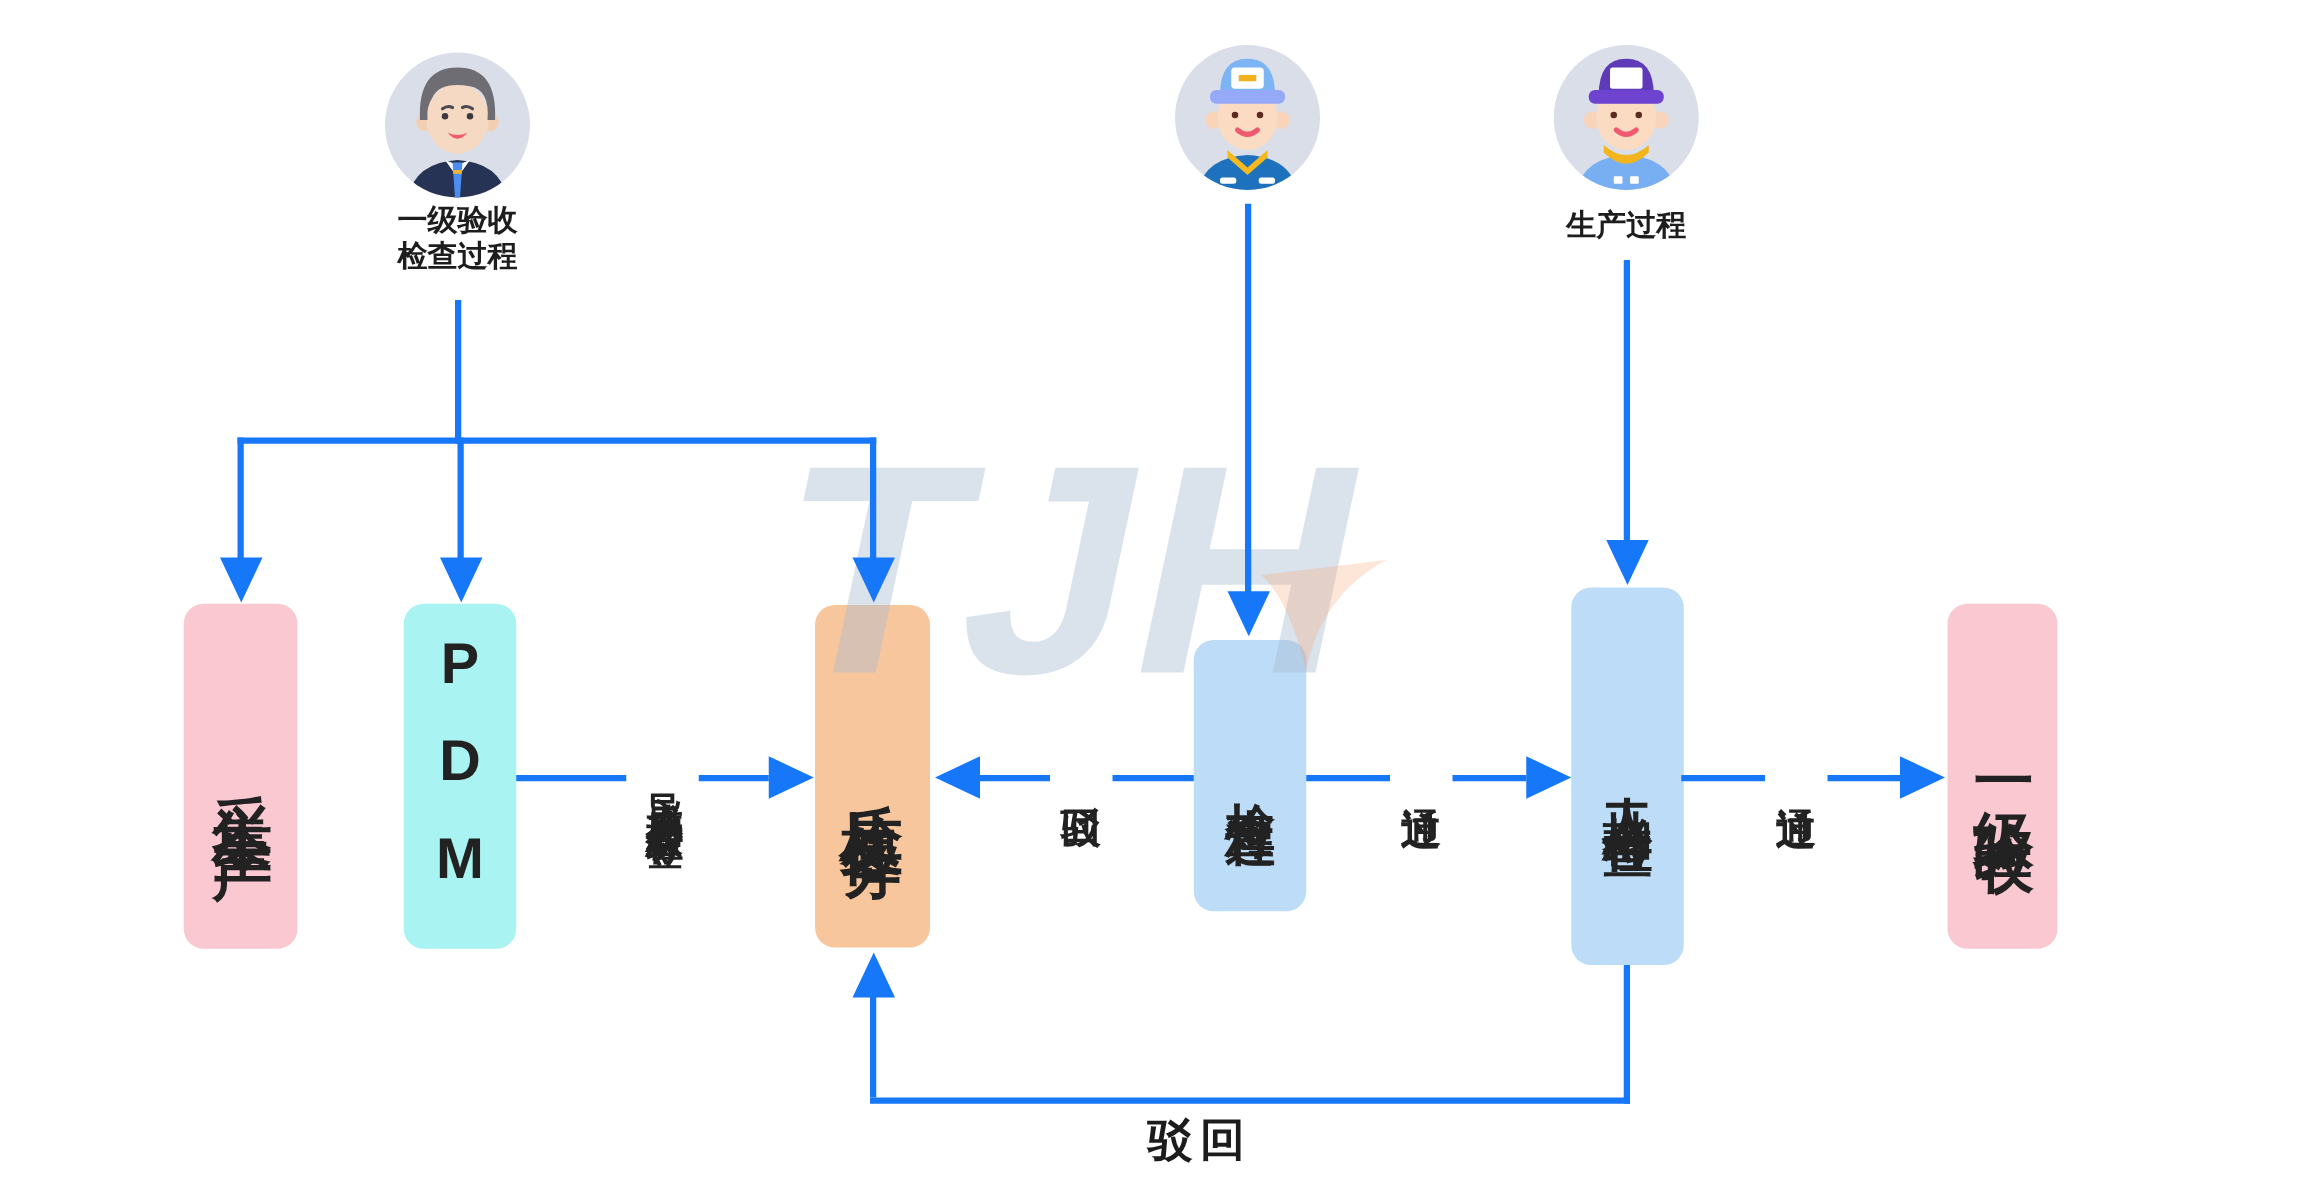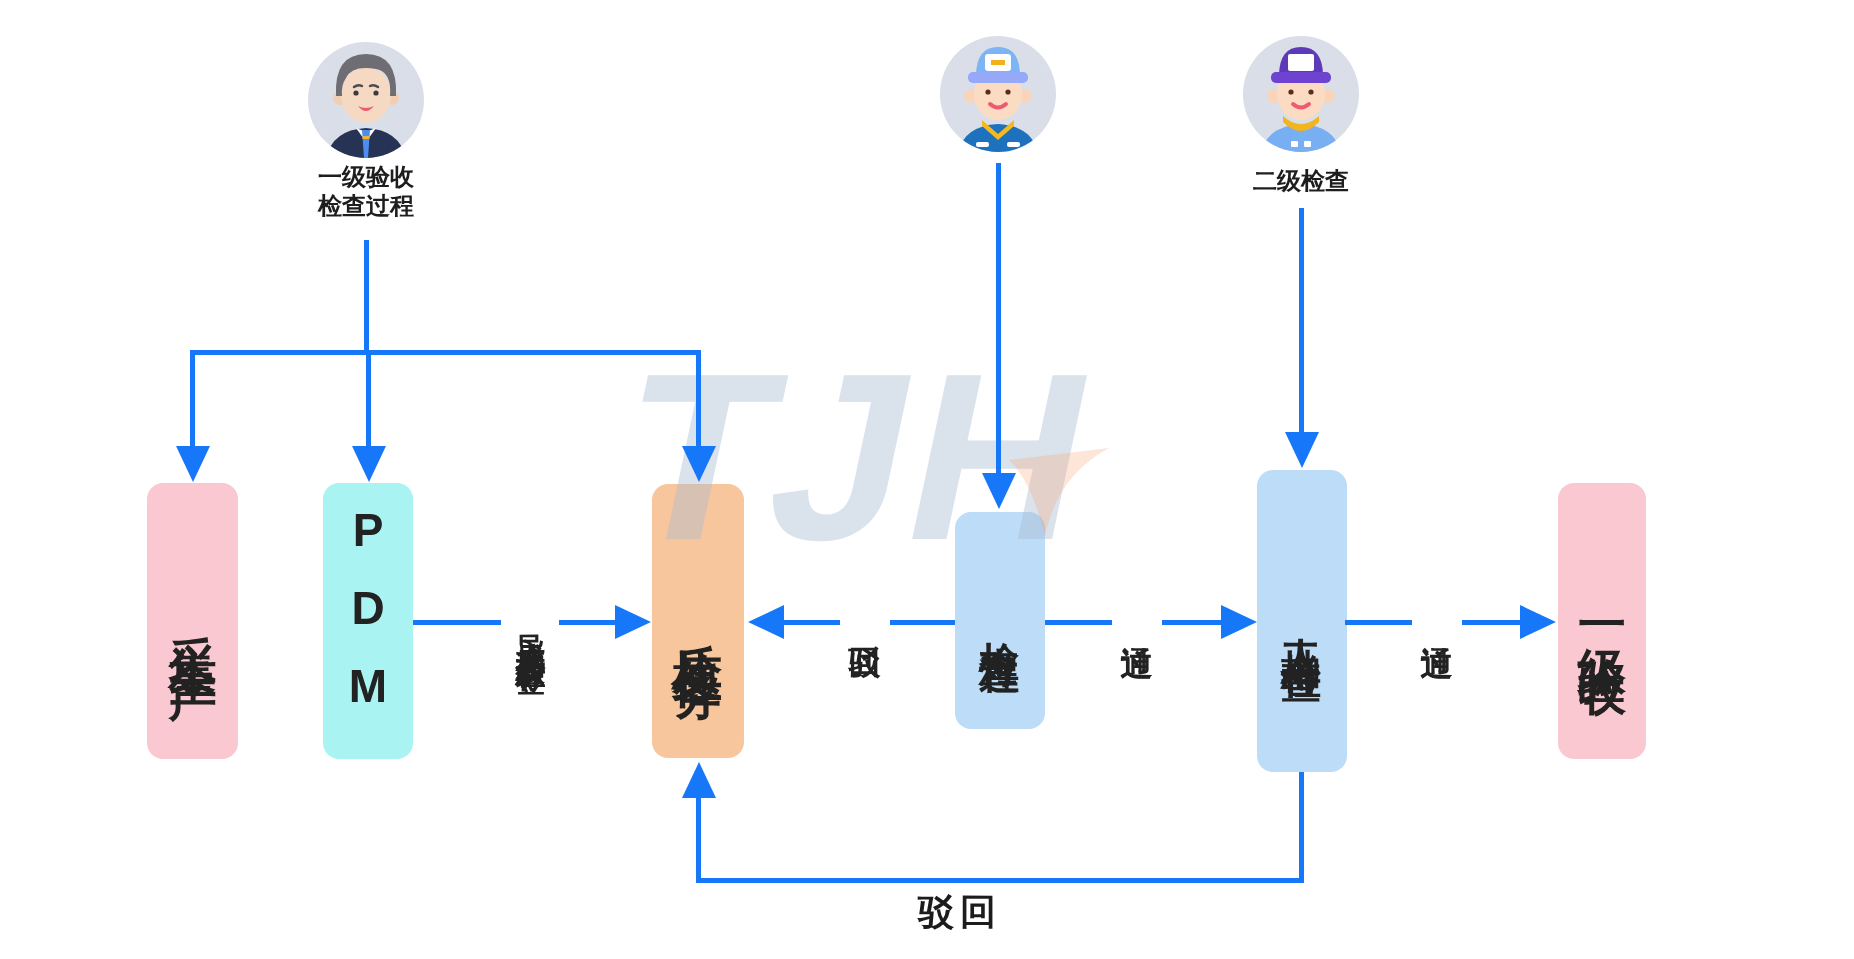--- a/index.html
+++ b/index.html
@@ -150,21 +150,21 @@
       <rect x="30" y="38" width="60" height="11" rx="5" fill="#6d43cf"></rect>
       <circle cx="50" cy="58" r="2.6" fill="#5b2b22"></circle>
       <circle cx="70" cy="58" r="2.6" fill="#5b2b22"></circle>
       <path d="M52 70 Q60 77 68 70" stroke="#ef5a70" stroke-width="4" fill="none" stroke-linecap="round"></path>
       <path d="M20 120 Q25 92 60 90 Q95 92 100 120 Z" fill="#78aef2"></path>
       <path d="M42 88 Q60 106 78 88 L78 82 Q60 98 42 82 Z" fill="#f2b51d"></path>
       <rect x="50" y="107" width="7" height="6" rx="1" fill="#ffffff"></rect>
       <rect x="63" y="107" width="7" height="6" rx="1" fill="#ffffff"></rect>
     </g>
   </svg>
-  <div class="actor-label al-3">二级检查</div>
+  <div class="actor-label al-3">生产过程</div>
 
   <div class="ln" style="left:364px;top:240px;width:5px;height:115px;"></div>
   <div class="ln" style="left:190px;top:350px;width:511px;height:5px;"></div>
   <div class="ln" style="left:190px;top:350px;width:5px;height:98px;"></div>
   <div class="ah ah-down" style="left:176px;top:446px;"></div>
   <div class="ln" style="left:366px;top:350px;width:5px;height:98px;"></div>
   <div class="ah ah-down" style="left:352px;top:446px;"></div>
   <div class="ln" style="left:696px;top:350px;width:5px;height:98px;"></div>
   <div class="ah ah-down" style="left:682px;top:446px;"></div>
 

